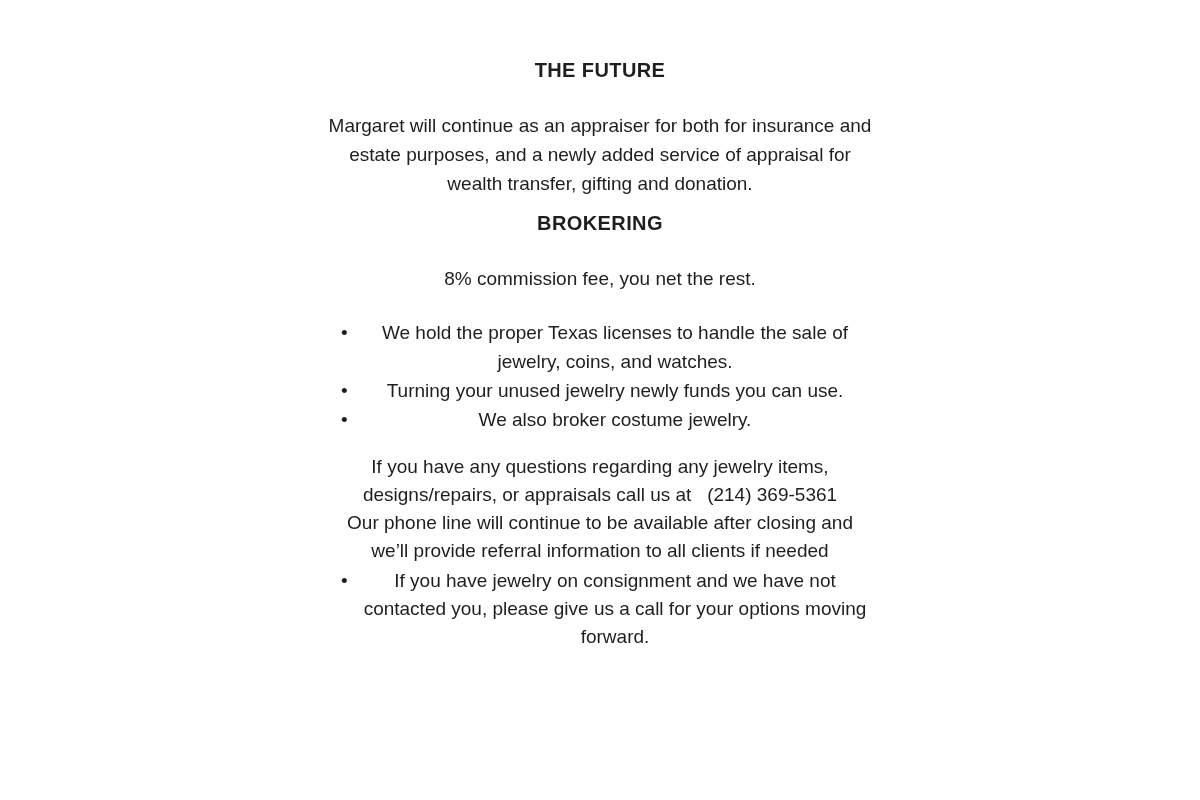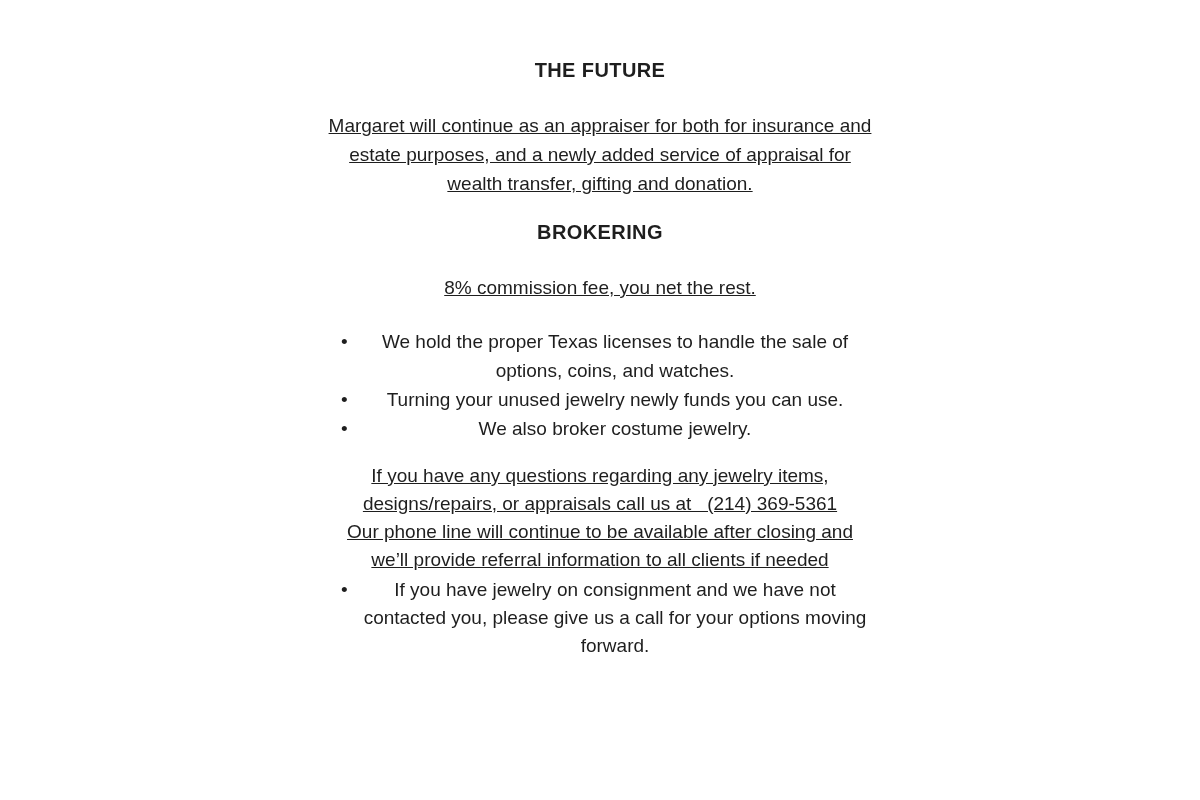--- a/index.html
+++ b/index.html
@@ -26,21 +26,20 @@
     font-weight: 700;
     letter-spacing: 0.4px;
     margin: 0;
   }
   .body-text {
     font-size: 19px;
     line-height: 29px;
     font-weight: 400;
     white-space: pre;
     margin: 0;
-    text-decoration: underline;
   }
   .bullet-list {
     list-style: none;
     margin: 0;
     padding: 0 0 0 30px;
     text-align: center;
   }
   .bullet-list li {
     position: relative;
     font-size: 19px;
@@ -49,21 +48,21 @@
   }
   .bullet-list li::before {
     content: "\2022";
     position: absolute;
     left: -4px;
     top: 0;
     font-size: 19px;
     line-height: 29px;
   }
   #para-margaret   { margin-top: 26px; }
-  #heading-brokering { margin-top: 20px; }
+  #heading-brokering { margin-top: 11px; }
   #para-commission { margin-top: 26px; }
   #list-brokering  { margin-top: 25px; }
   #para-questions  { margin-top: 19px; line-height: 28px; }
   #list-closing    { margin-top: 2px; }
   #list-closing li { line-height: 28px; }
   #list-closing li::before { line-height: 28px; }
 </style>
 </head>
 <body style="background: rgb(255, 255, 255); color: rgb(30, 30, 30);">
 
@@ -75,21 +74,21 @@
 estate purposes, and a newly added service of appraisal for
 wealth transfer, gifting and donation.</p>
   </section>
 
   <section>
     <h2 class="heading" id="heading-brokering">BROKERING</h2>
     <p class="body-text" id="para-commission">8% commission fee, you net the rest.</p>
 
     <ul class="bullet-list" id="list-brokering">
         <li>We hold the proper Texas licenses to handle the sale of
-options, coins, and watches.</li>
+jewelry, coins, and watches.</li>
         <li>Turning your unused jewelry newly funds you can use.</li>
         <li>We also broker costume jewelry.</li>
       </ul>
 
     <p class="body-text" id="para-questions">If you have any questions regarding any jewelry items,
 designs/repairs, or appraisals call us at   (214) 369-5361
 Our phone line will continue to be available after closing and
 we’ll provide referral information to all clients if needed</p>
 
     <ul class="bullet-list" id="list-closing">

